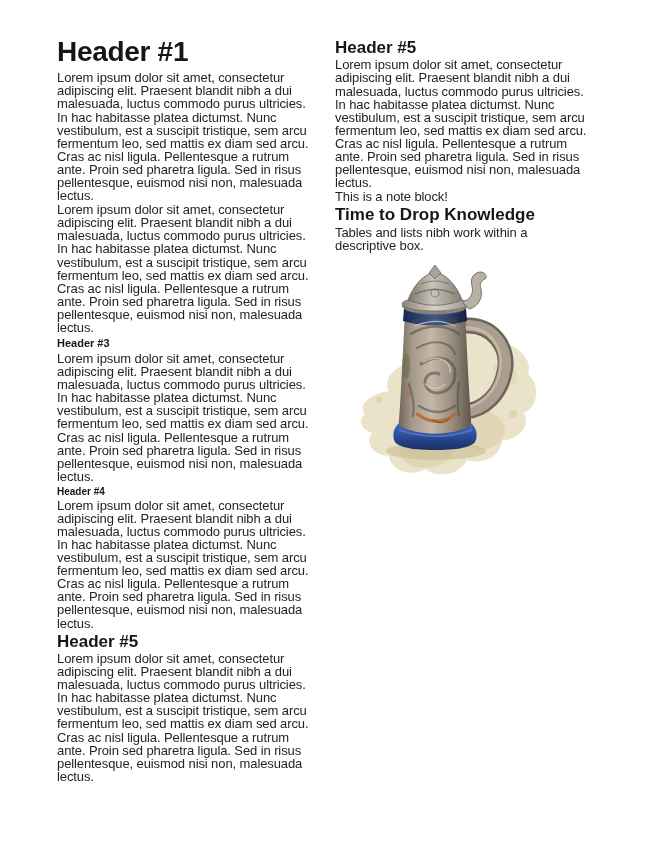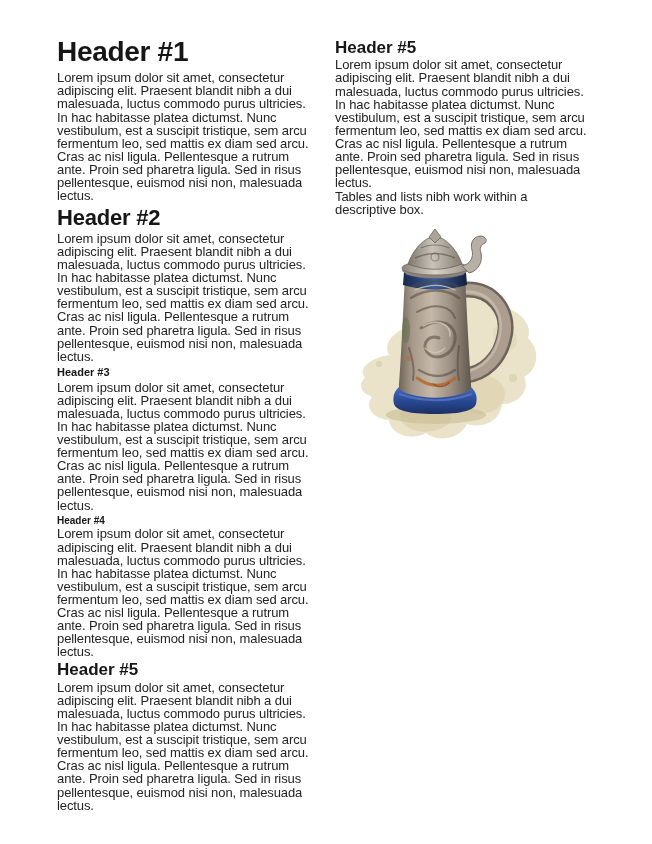--- a/index.html
+++ b/index.html
@@ -50,38 +50,39 @@
 </style>
 </head>
 <body>
 
 <div class="page">
 
   <div class="col">
     <h1>Header #1</h1>
     <p class="body">Lorem ipsum dolor sit amet, consectetur adipiscing elit. Praesent blandit nibh a dui malesuada, luctus commodo purus ultricies. In hac habitasse platea dictumst. Nunc vestibulum, est a suscipit tristique, sem arcu fermentum leo, sed mattis ex diam sed arcu. Cras ac nisl ligula. Pellentesque a rutrum ante. Proin sed pharetra ligula. Sed in risus pellentesque, euismod nisi non, malesuada lectus.</p>
 
-    <h2>Header #2</h2>
     <p class="body">Lorem ipsum dolor sit amet, consectetur adipiscing elit. Praesent blandit nibh a dui malesuada, luctus commodo purus ultricies. In hac habitasse platea dictumst. Nunc vestibulum, est a suscipit tristique, sem arcu fermentum leo, sed mattis ex diam sed arcu. Cras ac nisl ligula. Pellentesque a rutrum ante. Proin sed pharetra ligula. Sed in risus pellentesque, euismod nisi non, malesuada lectus.</p>
 
     <h3>Header #3</h3>
     <p class="body">Lorem ipsum dolor sit amet, consectetur adipiscing elit. Praesent blandit nibh a dui malesuada, luctus commodo purus ultricies. In hac habitasse platea dictumst. Nunc vestibulum, est a suscipit tristique, sem arcu fermentum leo, sed mattis ex diam sed arcu. Cras ac nisl ligula. Pellentesque a rutrum ante. Proin sed pharetra ligula. Sed in risus pellentesque, euismod nisi non, malesuada lectus.</p>
 
     <h4>Header #4</h4>
     <p class="body">Lorem ipsum dolor sit amet, consectetur adipiscing elit. Praesent blandit nibh a dui malesuada, luctus commodo purus ultricies. In hac habitasse platea dictumst. Nunc vestibulum, est a suscipit tristique, sem arcu fermentum leo, sed mattis ex diam sed arcu. Cras ac nisl ligula. Pellentesque a rutrum ante. Proin sed pharetra ligula. Sed in risus pellentesque, euismod nisi non, malesuada lectus.</p>
 
     <h5>Header #5</h5>
     <p class="body">Lorem ipsum dolor sit amet, consectetur adipiscing elit. Praesent blandit nibh a dui malesuada, luctus commodo purus ultricies. In hac habitasse platea dictumst. Nunc vestibulum, est a suscipit tristique, sem arcu fermentum leo, sed mattis ex diam sed arcu. Cras ac nisl ligula. Pellentesque a rutrum ante. Proin sed pharetra ligula. Sed in risus pellentesque, euismod nisi non, malesuada lectus.</p>
   </div>
 
   <div class="col">
     <h5>Header #5</h5>
     <p class="body">Lorem ipsum dolor sit amet, consectetur adipiscing elit. Praesent blandit nibh a dui malesuada, luctus commodo purus ultricies. In hac habitasse platea dictumst. Nunc vestibulum, est a suscipit tristique, sem arcu fermentum leo, sed mattis ex diam sed arcu. Cras ac nisl ligula. Pellentesque a rutrum ante. Proin sed pharetra ligula. Sed in risus pellentesque, euismod nisi non, malesuada lectus.</p>
 
+    <p class="body">This is a note block!</p>
 
+    <h5>Time to Drop Knowledge</h5>
     <p class="body"><strong>Tables and lists</strong><span> nibh work within a descriptive box.</span></p>
 
     <div class="figure">
       <svg width="200" height="220" viewBox="0 0 200 220" xmlns="http://www.w3.org/2000/svg">
         <defs>
           <linearGradient id="bodyGrad" x1="0" y1="0" x2="1" y2="0">
             <stop offset="0" stop-color="#6f6557"></stop>
             <stop offset="0.18" stop-color="#a5988a"></stop>
             <stop offset="0.45" stop-color="#c4b8a9"></stop>
             <stop offset="0.72" stop-color="#9c9083"></stop>

